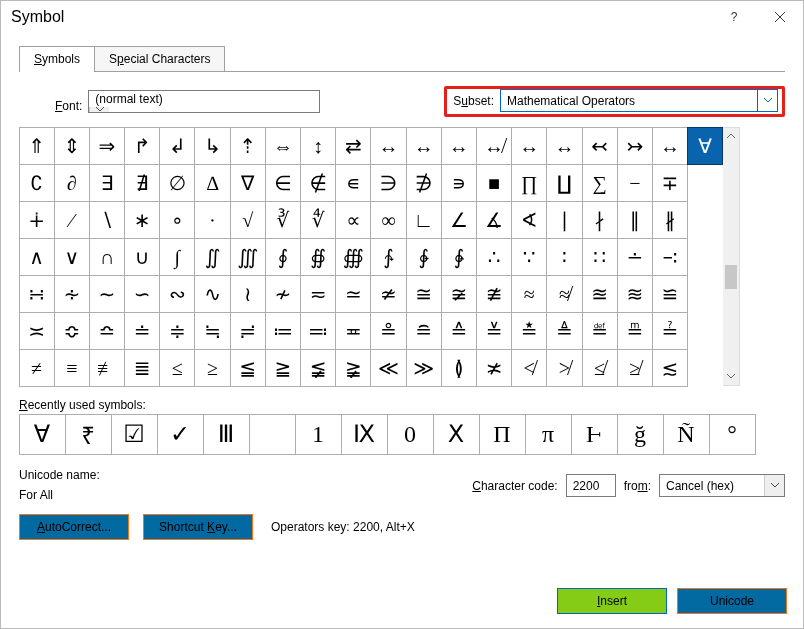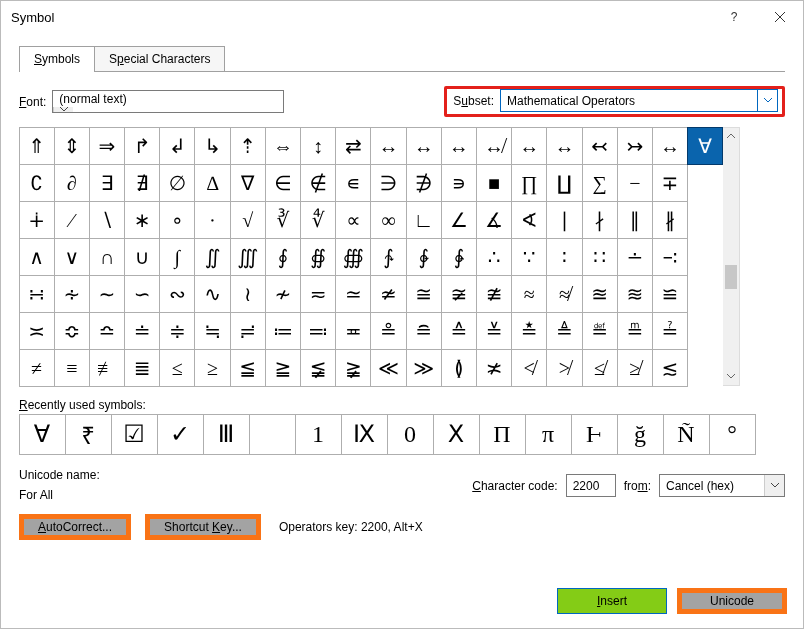--- a/index.html
+++ b/index.html
@@ -10,21 +10,21 @@
     color: #000;
     width: 804px;
     height: 629px;
     overflow: hidden;
     box-sizing: border-box;
   }
   *, *::before, *::after { box-sizing: border-box; }
 
   .window { width:804px; height:629px; border:1px solid #bbb; background:#fff; display:flex; flex-direction:column; }
   .titlebar { height:32px; display:flex; align-items:center; padding:0 0 0 10px; }
-  .titlebar .title { flex:0 0 auto; font-size:13px; }
+  .titlebar .title { flex:0 0 auto; font-size:16px; }
   .titlebar .spacer { flex:1; }
   .titlebar .tb-btn { width:46px; height:32px; display:flex; align-items:center; justify-content:center; font-family:"Segoe UI Symbol",sans-serif; font-size:12px; color:#333; }
   .tb-btn svg { width:10px; height:10px; stroke:#333; stroke-width:1; fill:none; }
   .tb-help { font-size:14px; }
 
   .body { flex:1; padding:12px 18px 14px 18px; display:flex; flex-direction:column; }
 
   .tabs { display:flex; align-items:flex-end; height:27px; border-bottom:1px solid #a0a0a0; }
   .tab { padding:5px 14px 5px 14px; border:1px solid #a0a0a0; border-bottom:none; margin-right:-1px; background:#fff; position:relative; }
   .tab.active { margin-bottom:-1px; padding-bottom:6px; z-index:2; }
@@ -60,21 +60,21 @@
   .sec-label { margin-top:12px; }
   .recent-grid { display:grid; grid-template-columns: repeat(16, 1fr); grid-auto-rows:40px; width:736px; margin-top:2px; }
   .recent-grid .cell { border:1px solid #aeaeae; margin:-0.5px; display:flex; align-items:center; justify-content:center; font-family:"Cambria Math","Segoe UI Symbol","Times New Roman",serif; font-size:24px; background:#fff; }
 
   .meta-row { margin-top:14px; display:flex; align-items:flex-start; justify-content:space-between; }
   .meta-left { display:flex; flex-direction:column; gap:6px; }
   .meta-right { display:flex; align-items:center; gap:8px; padding-top:6px; }
   .textbox { border:1px solid #7a7a7a; height:23px; padding:0 6px; display:flex; align-items:center; background:#fff; }
 
   .buttons-row { margin-top:12px; display:flex; align-items:center; gap:14px; }
-  .btn { height:26px; padding:0 14px; border:5px solid #f97316; background:#a3a3a3; display:flex; align-items:center; justify-content:center; min-width:84px; }
+  .btn { height:26px; padding:0 14px; border:1px solid #f97316; background:#0369a1; display:flex; align-items:center; justify-content:center; min-width:84px; }
   .btn.primary { border:1.5px solid #0067c0; background:#84cc16; }
 
   .footer { display:flex; justify-content:flex-end; gap:10px; padding:8px 16px 14px 0; }
   .hint { margin-left:4px; }
 </style>
 </head>
 <body>
 
 <div class="window">
   <div class="titlebar">
@@ -89,21 +89,21 @@
     </div>
   </div>
 
   <div class="body">
     <div class="tabs">
       <div class="tab active"><span class="label"><u>S</u><span>ymbols</span></span></div>
       <div class="tab"><span class="label"><span>S</span><u>p</u><span>ecial Characters</span></span></div>
     </div>
 
     <div class="row font-row">
-      <div style="display:flex; align-items:center;">
+      <div style="display:flex; align-items:flex-end;margin-left:36px;">
         <span class="fl label"><u>F</u>ont:</span>
         <div class="dropdown" style="width:232px;flex-direction:column;">
           <span class="value">(normal text)</span>
           <span class="arrow">
               <svg viewBox="0 0 8 5">
                 <polyline points="0,0 4,4 8,0"></polyline>
               </svg>
             </span>
         </div>
       </div>

